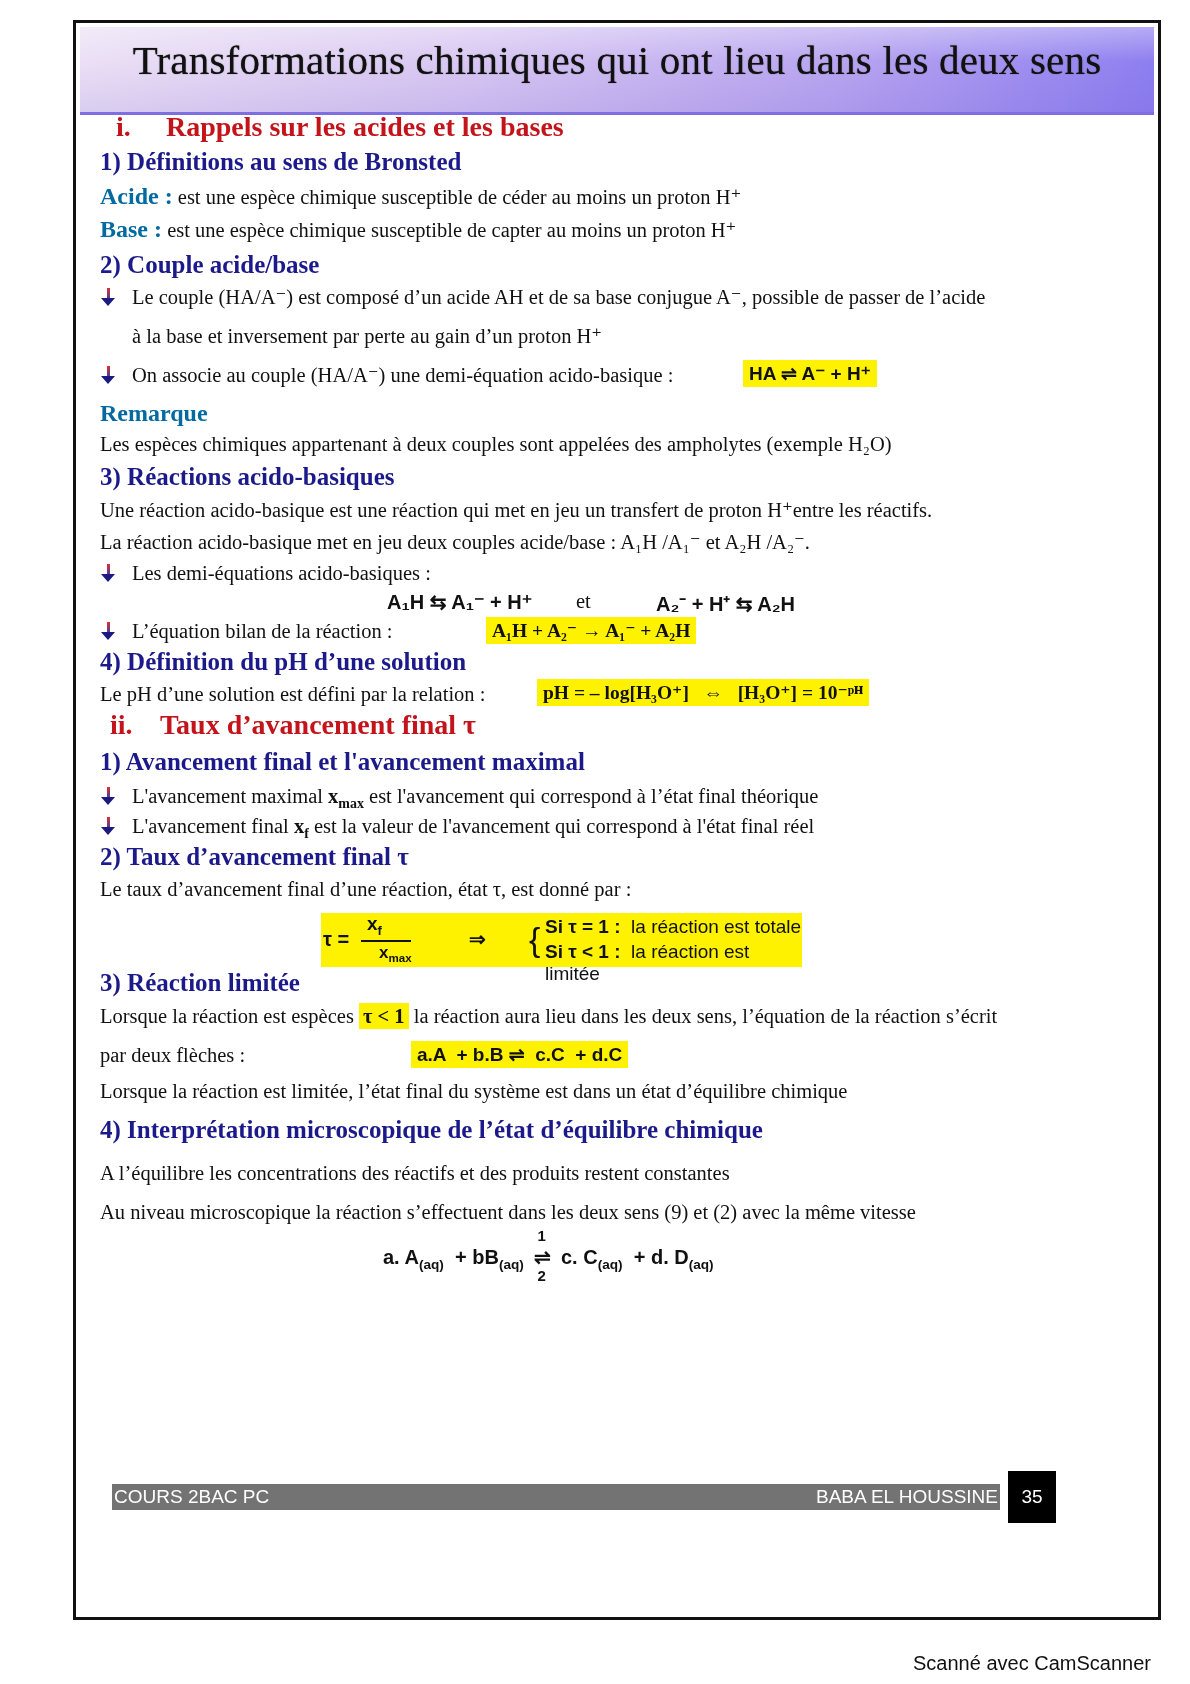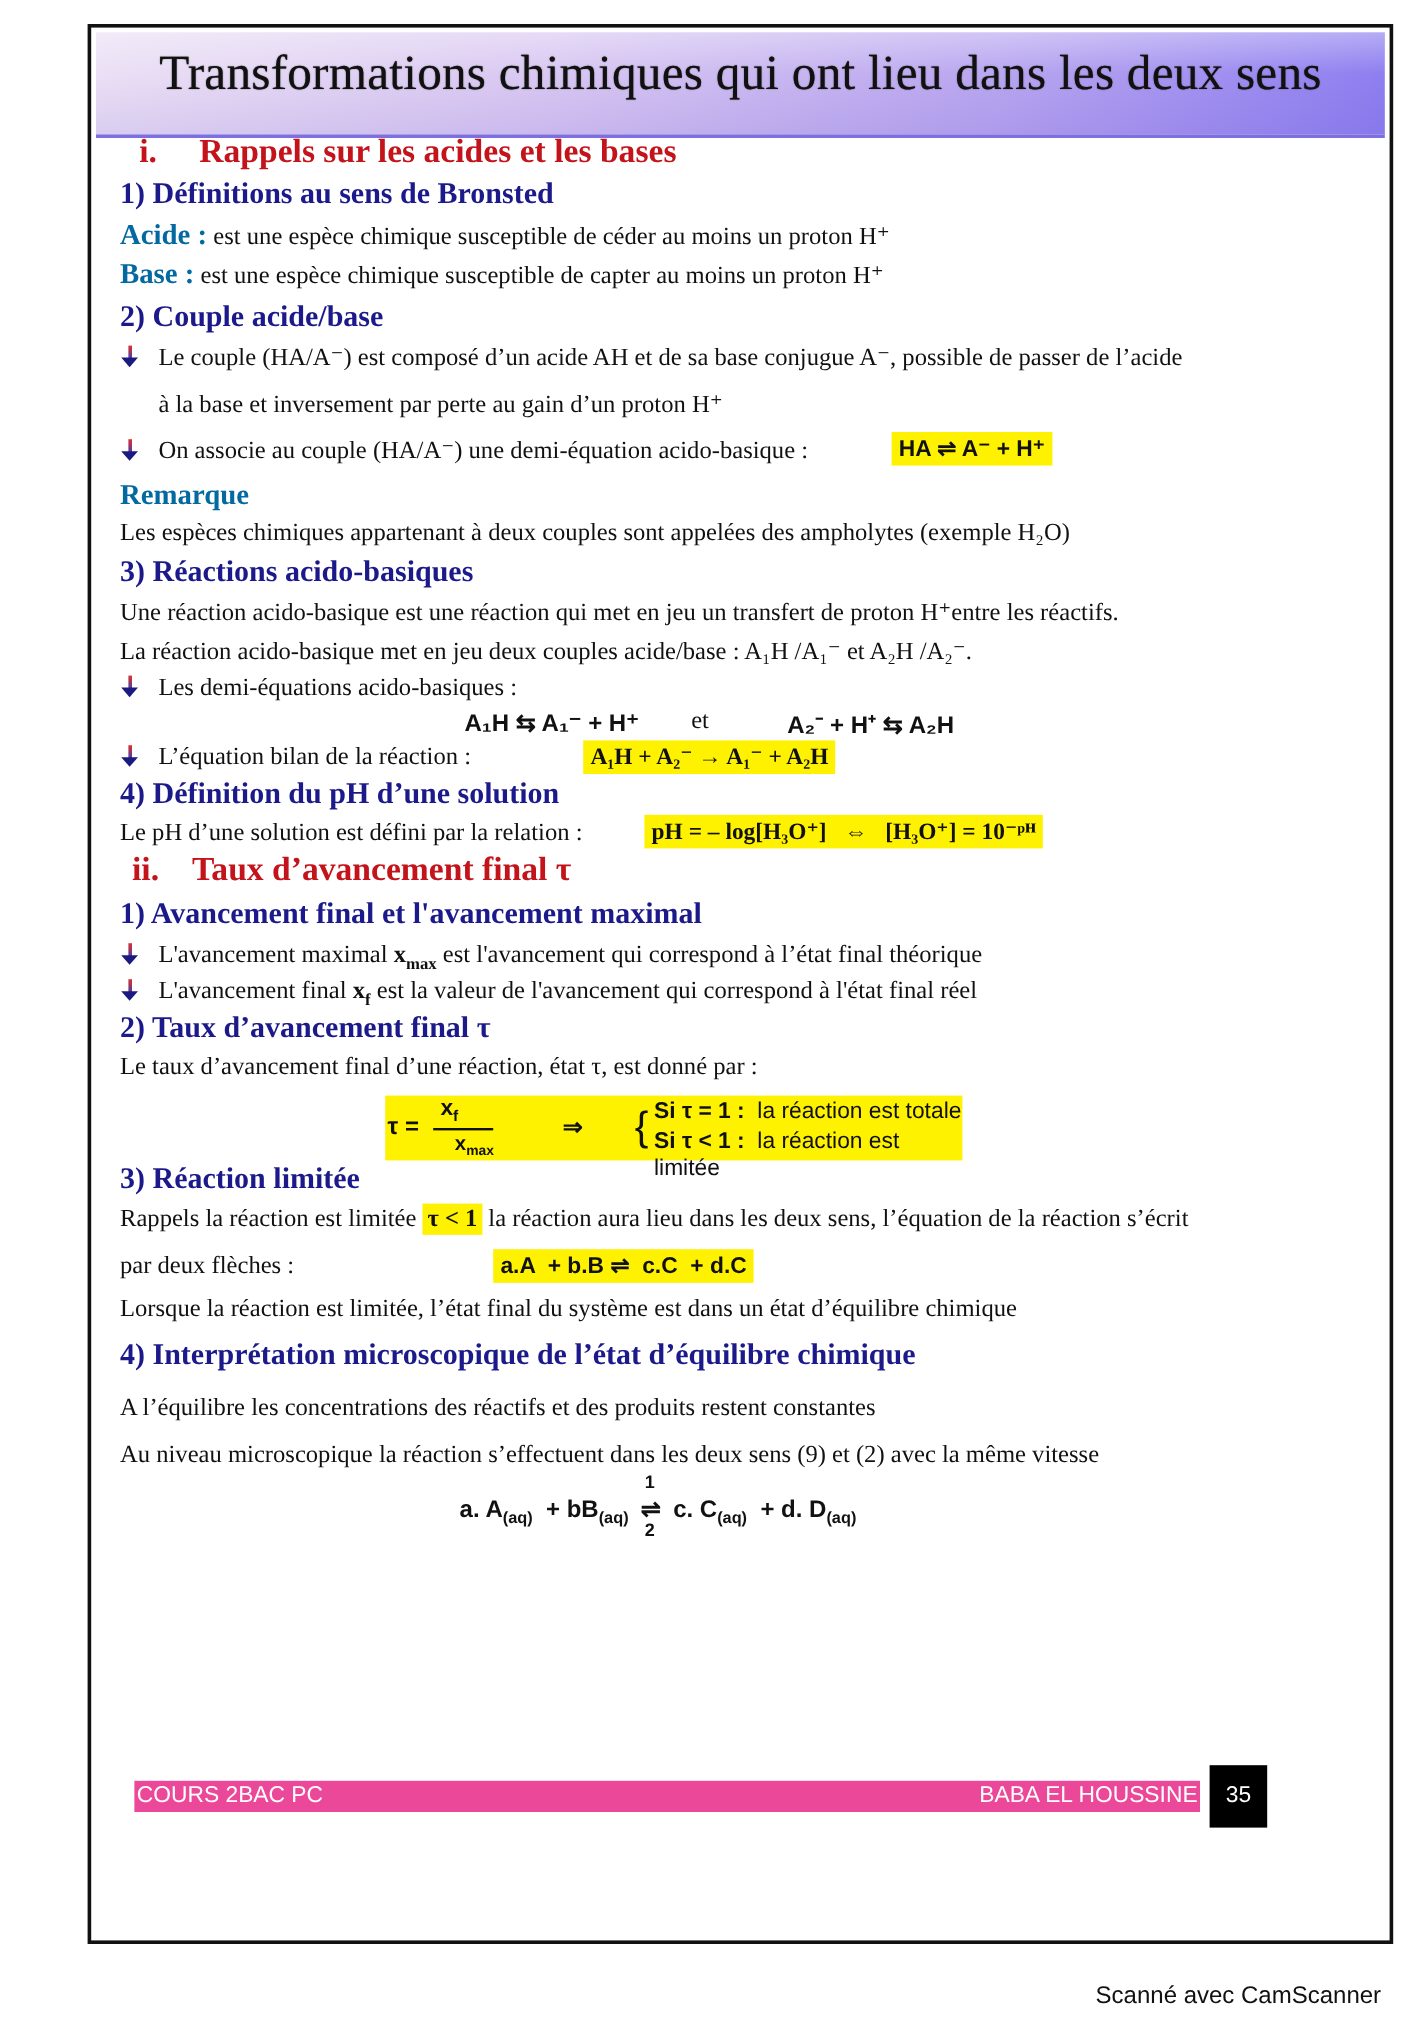--- a/index.html
+++ b/index.html
@@ -43,21 +43,21 @@
     }
     .bullet::after {
       content: ""; position: absolute; left: 1px; top: 10px; width: 0; height: 0;
       border-left: 7px solid transparent; border-right: 7px solid transparent; border-top: 8px solid #1a1a80;
     }
     .frac-box {
       position: absolute; background: #fff200; font-family: "Liberation Sans", sans-serif; font-weight: bold;
     }
     .footer-bar {
       position: absolute; left: 36px; top: 1461px; width: 888px; height: 26px;
-      background: #ec4899; color: #fff; font-family: "Liberation Sans", sans-serif; font-size: 19px;
+      background: #737373; color: #fff; font-family: "Liberation Sans", sans-serif; font-size: 19px;
       display: flex; justify-content: space-between; align-items: center; padding: 0 2px;
     }
     .page-num {
       position: absolute; left: 932px; top: 1448px; width: 48px; height: 52px;
       background: #000000; color: #fff; font-family: "Liberation Sans", sans-serif; font-size: 19px;
       display: flex; align-items: center; justify-content: center;
     }
     .scanner-note {
       position: absolute; left: 913px; top: 1652px; font-family: "Liberation Sans", sans-serif;
       font-size: 20px; color: #111;
@@ -140,21 +140,21 @@
       <span style="position:absolute; left:40px; top:27px; width:50px; height:2px; background:#111;"></span>
       <span style="position:absolute; left:44px; top:30px; font-size:17px;margin-left:14px;"><span>x</span><sub>max</sub></span>
       <span style="position:absolute; left:148px; top:14px; font-size:20px;">⇒</span>
       <span style="position:absolute; left:208px; top:2px; font-size:34px; font-weight:normal; line-height:48px;">{</span>
       <span style="position:absolute; left:224px; top:3px; font-size:19px; font-weight:normal;"><b>Si τ = 1 :</b>&nbsp; <span>la réaction est totale</span></span>
       <span style="position:absolute; left:224px; top:28px; font-size:19px; font-weight:normal;"><b>Si τ &lt; 1 :</b>&nbsp; <span>la réaction est limitée</span></span>
     </div>
 
     <div class="line sub-h" style="top:946px;">3) Réaction limitée</div>
     <div class="line" style="top:982px;">
-      <span>Rappels la réaction est limitée</span>
+      <span>Lorsque la réaction est espèces</span>
       <span class="hl" style="padding:2px 4px;">τ &lt; 1</span>
       <span>la réaction aura lieu dans les deux sens, l’équation de la réaction s’écrit</span>
     </div>
     <div class="line" style="top:1021px;">par deux flèches :</div>
     <div class="line hl hl-sans" style="top:1018px; left:311px; font-size:19px; white-space:pre;">a.A  + b.B ⇌  c.C  + d.C</div>
     <div class="line" style="top:1057px;">Lorsque la réaction est limitée, l’état final du système est dans un état d’équilibre chimique</div>
 
     <div class="line sub-h" style="top:1093px;">4) Interprétation microscopique de l’état d’équilibre chimique</div>
     <div class="line" style="top:1139px;">A l’équilibre les concentrations des réactifs et des produits restent constantes</div>
     <div class="line" style="top:1178px;">Au niveau microscopique la réaction s’effectuent dans les deux sens (9) et (2) avec la même vitesse</div>

